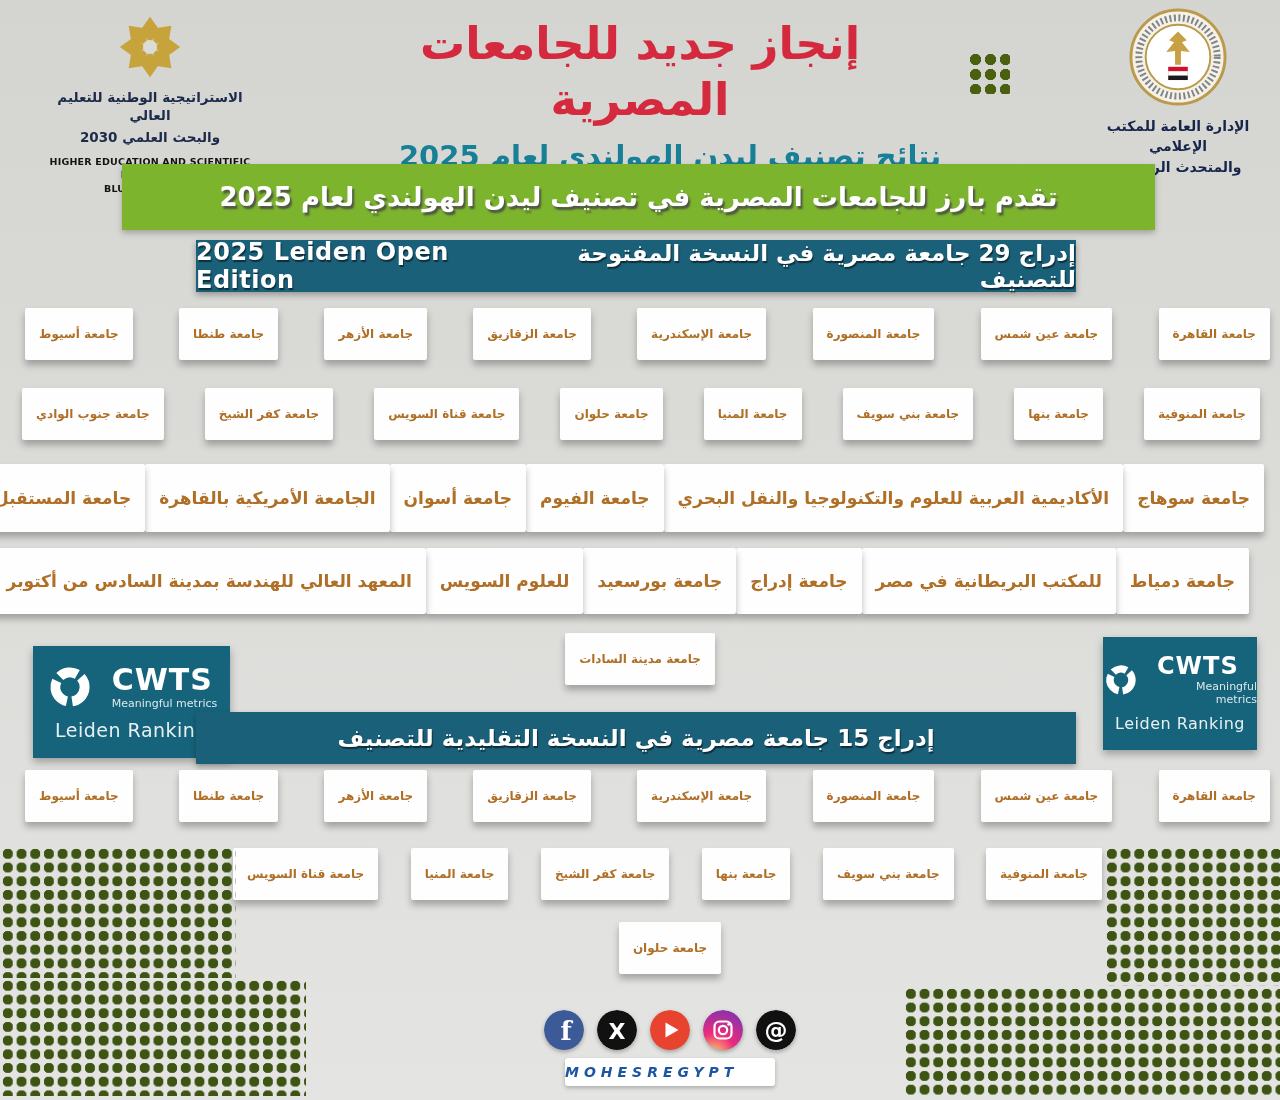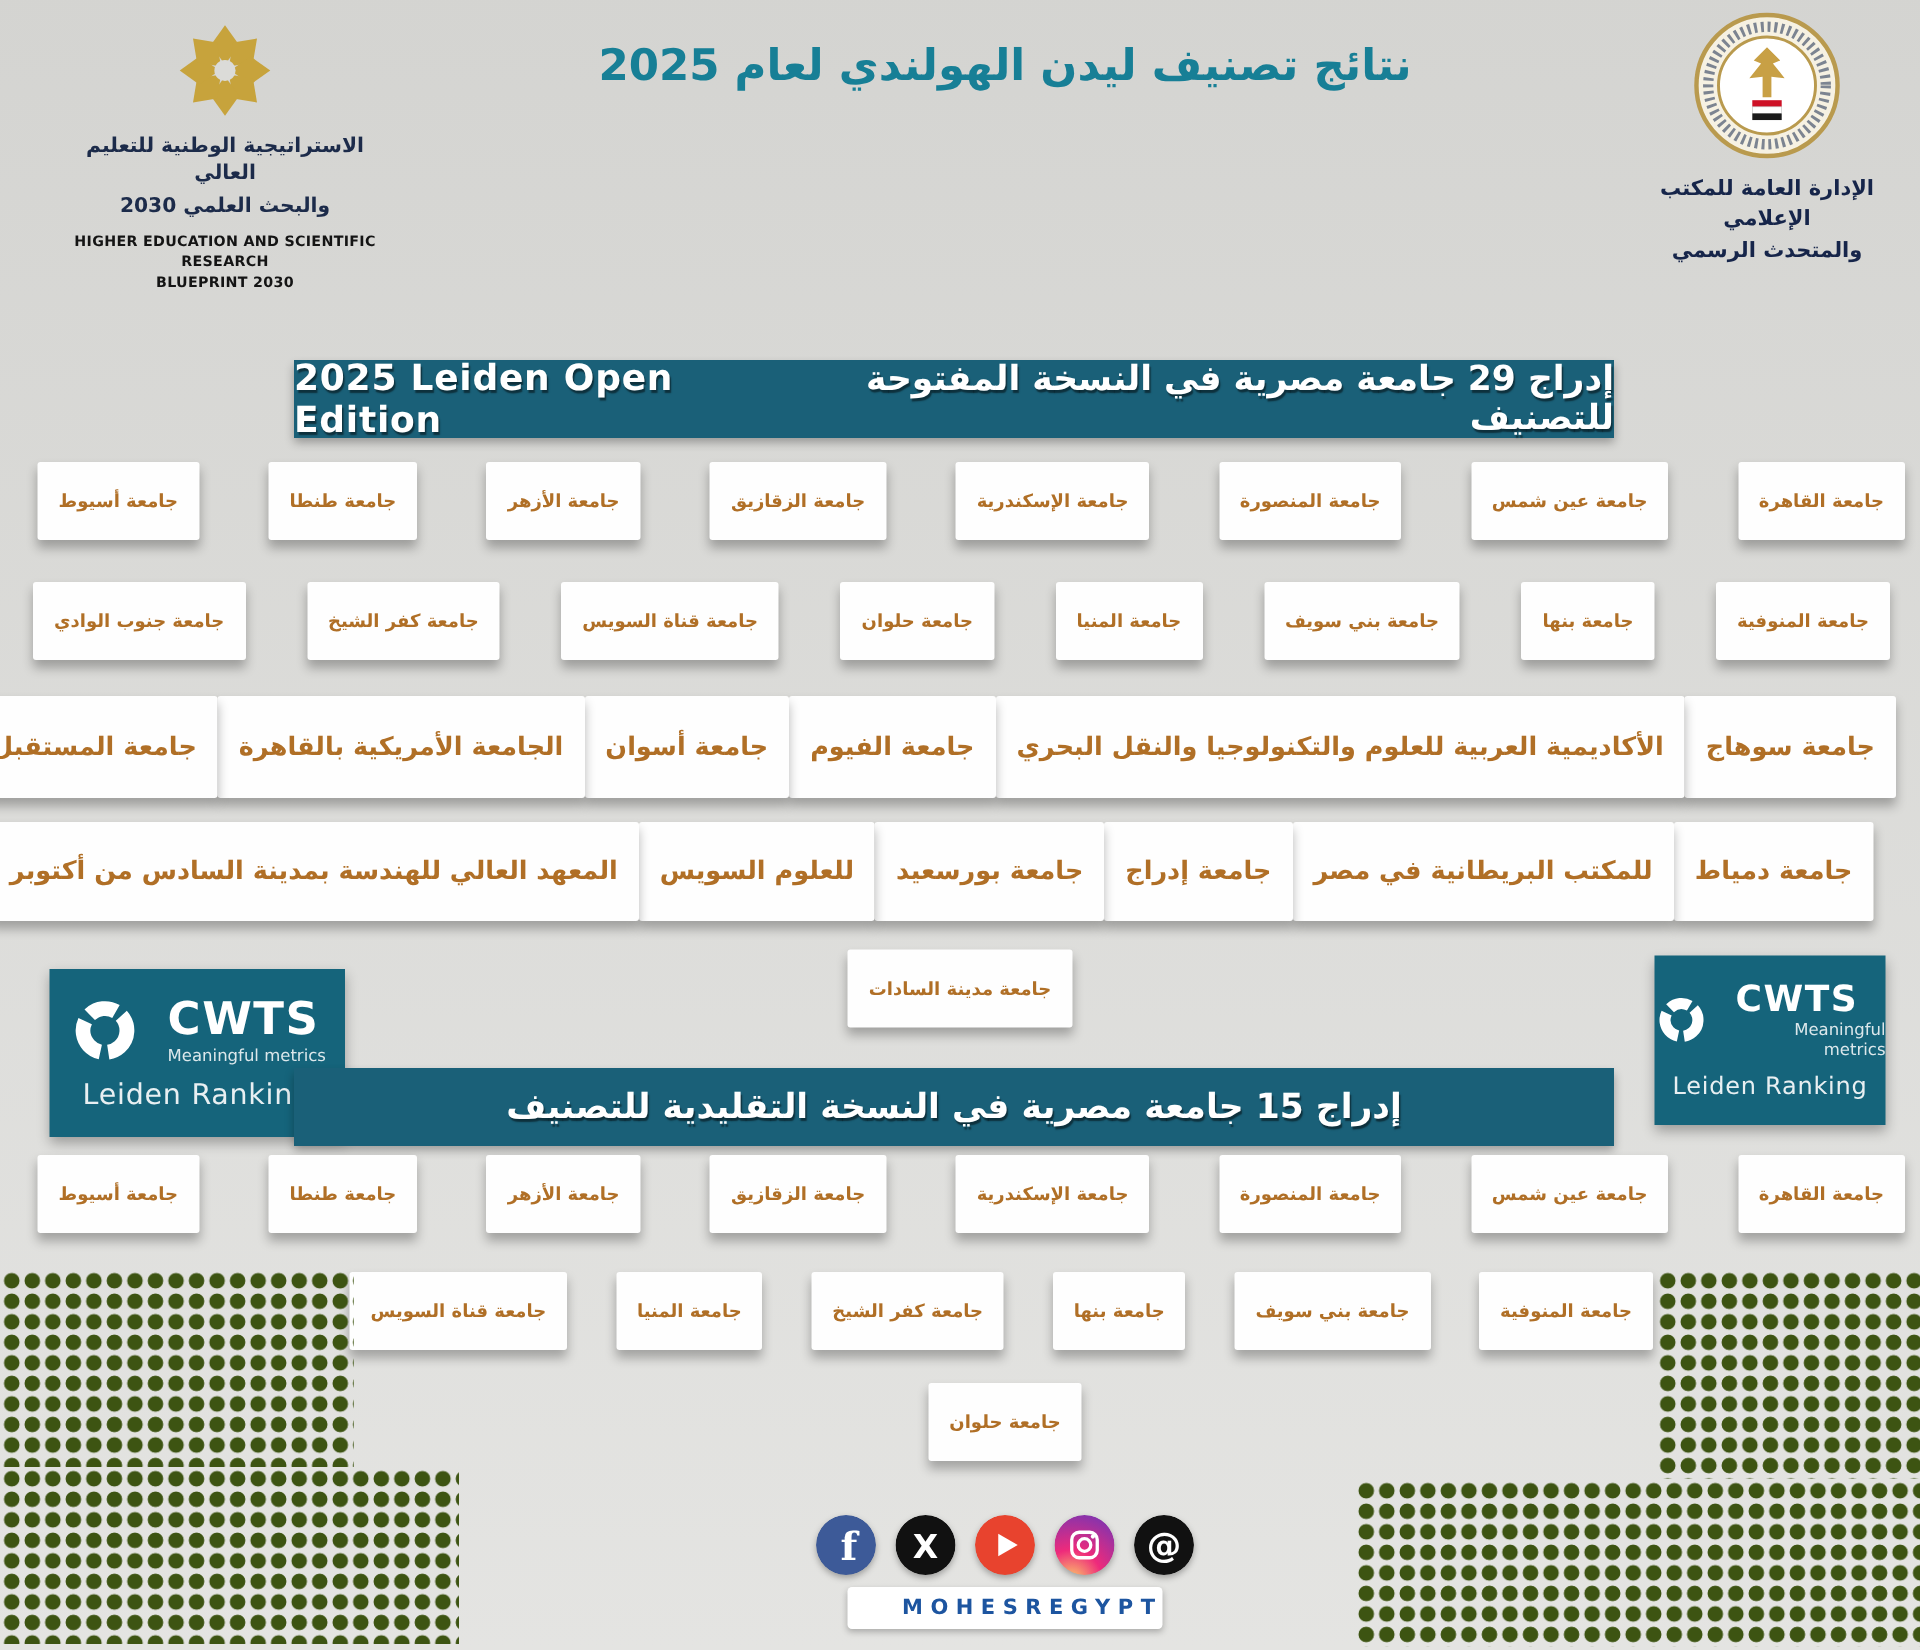--- a/index.html
+++ b/index.html
@@ -68,21 +68,21 @@
     background-size:13.7px 13.7px;background-position:1px 1px;}
   #dots-l1{left:0;top:846px;width:236px;height:132px;}
   #dots-l2{left:0;top:978px;width:306px;height:118px;}
   #dots-r1{left:1104px;top:846px;width:176px;height:140px;}
   #dots-r2{left:903px;top:986px;width:377px;height:112px;}
 
   
   .social-row{position:absolute;left:540px;top:1010px;width:260px;display:flex;justify-content:center;gap:13px;}
   .social-icon{width:40px;height:40px;border-radius:50%;display:block;filter:drop-shadow(0 2px 2px rgba(0,0,0,.3));cursor:pointer;}
   .handle-bar{position:absolute;left:565px;top:1058px;width:210px;height:28px;background:#fff;border-radius:3px;
-    display:flex;align-items:center;justify-content:flex-end;box-shadow:0 2px 4px rgba(0,0,0,.25);}
+    display:flex;align-items:center;justify-content:flex-start;box-shadow:0 2px 4px rgba(0,0,0,.25);font-style:italic;}
   .handle-text{color:#1d55a0;font-weight:bold;font-size:14px;letter-spacing:5px;direction:ltr;}
 </style>
 </head>
 <body>
 
 <div id="poster">
 
   <div class="left-logo">
     <svg width="66" height="66" viewBox="0 0 70 70">
       <g fill="#c7a33c">
@@ -97,37 +97,42 @@
       </g>
       <circle cx="35" cy="35" r="7.5" fill="#dbdbd8"></circle>
     </svg>
     <div class="ar">الاستراتيجية الوطنية للتعليم العالي</div>
     <div class="ar">والبحث العلمي 2030</div>
     <div class="en">HIGHER EDUCATION AND SCIENTIFIC RESEARCH</div>
     <div class="en" style="margin-top:1px;">BLUEPRINT 2030</div>
   </div>
 
   <div class="title-block">
+    <div class="title-row">
+      <div class="main-title">إنجاز جديد للجامعات المصرية</div>
+      <div class="dots-3x3"></div>
+    </div>
     <div class="sub-title">نتائج تصنيف ليدن الهولندي لعام 2025</div>
   </div>
 
   <div class="right-logo">
     <svg width="98" height="98" viewBox="0 0 100 100">
       <circle cx="50" cy="50" r="48" fill="#f6f1e2" stroke="#b99a4e" stroke-width="3"></circle>
       <circle cx="50" cy="50" r="40" fill="none" stroke="#3a4a66" stroke-width="7" stroke-dasharray="2 2.6" opacity=".65"></circle>
       <circle cx="50" cy="50" r="33" fill="#ffffff" stroke="#b99a4e" stroke-width="2"></circle>
       <polygon points="50,24 59,33 54,35 62,45 53,44 53,58 47,58 47,44 38,45 46,35 41,33" fill="#c8a045"></polygon>
       <rect x="40" y="60" width="20" height="4.5" fill="#ce1126"></rect>
       <rect x="40" y="64.5" width="20" height="4.5" fill="#ffffff" stroke="#bbb" stroke-width=".4"></rect>
       <rect x="40" y="69" width="20" height="4.5" fill="#1b1b1b"></rect>
     </svg>
     <div class="ar">الإدارة العامة للمكتب الإعلامي</div>
     <div class="ar" style="margin-top:0;">والمتحدث الرسمي</div>
   </div>
 
+  <div class="green-banner">تقدم بارز للجامعات المصرية في تصنيف ليدن الهولندي لعام 2025</div>
 
   <div class="teal-banner" id="open-banner">
     <span class="ar">إدراج 29 جامعة مصرية في النسخة المفتوحة للتصنيف</span>
     <span class="en">2025 Leiden Open Edition</span>
   </div>
 
   <div class="uni-row" id="o-row1">
       <div class="uni-box">جامعة القاهرة</div>
       <div class="uni-box">جامعة عين شمس</div>
       <div class="uni-box">جامعة المنصورة</div>

